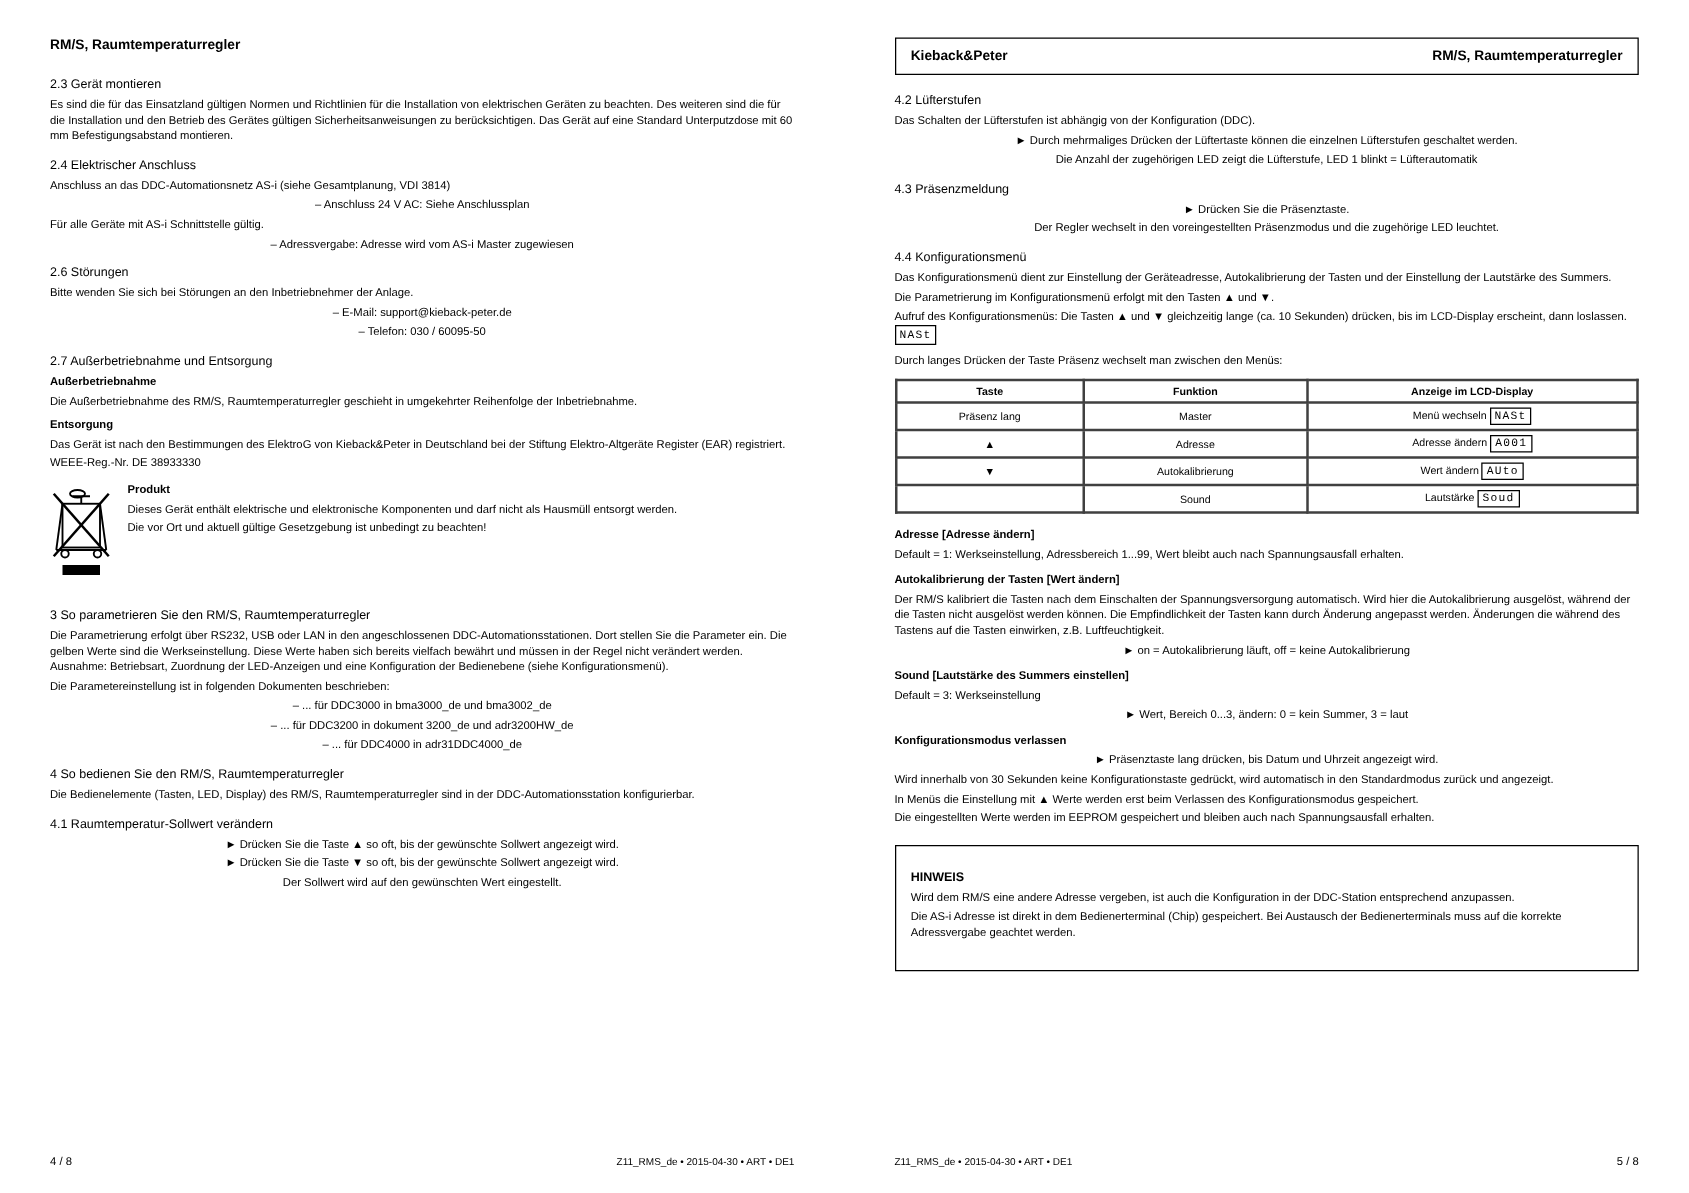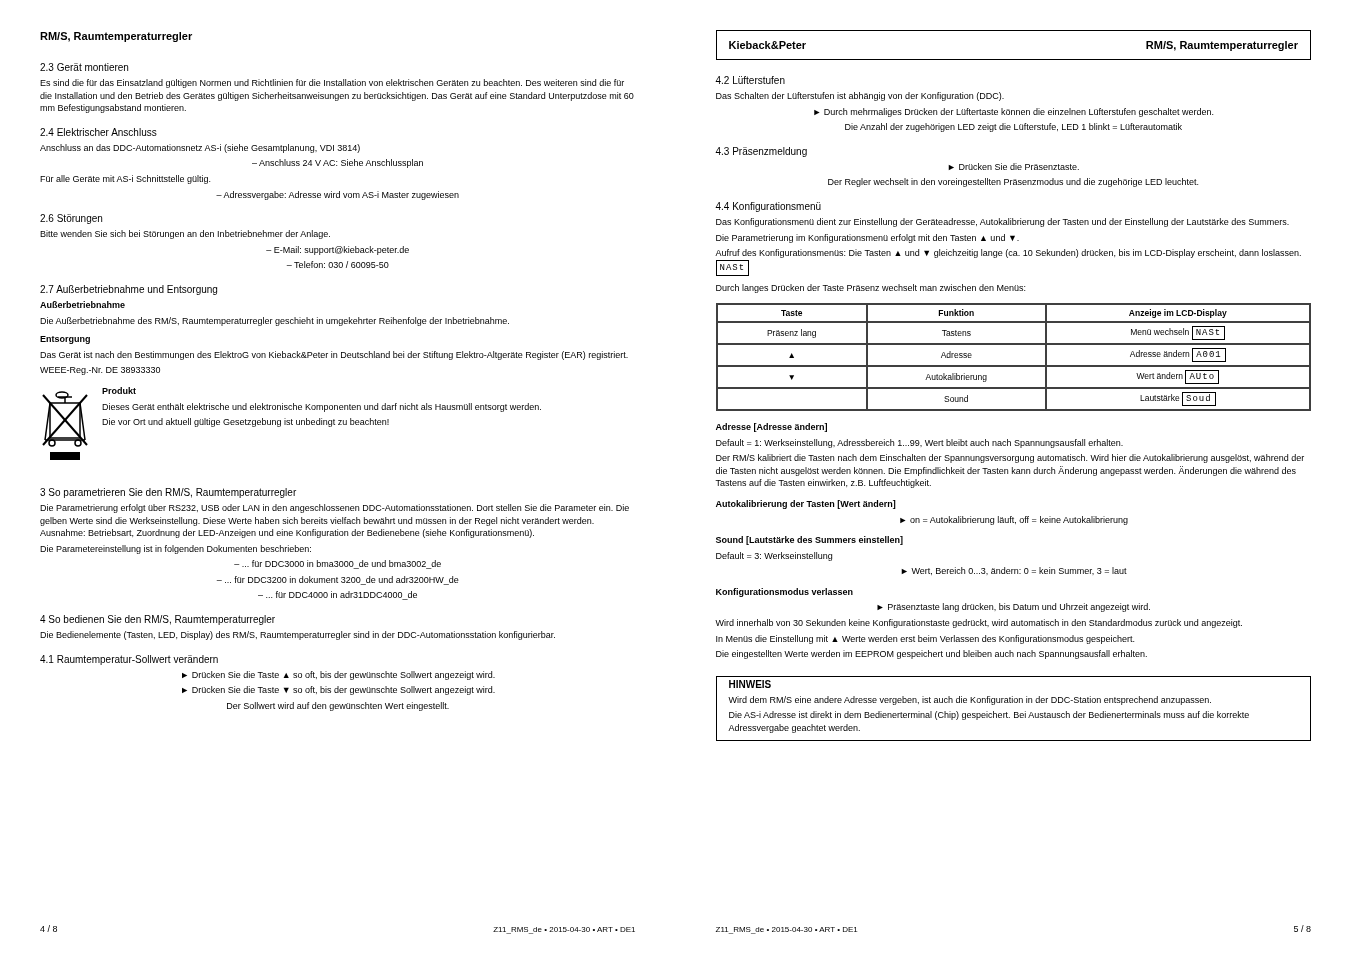--- a/index.html
+++ b/index.html
@@ -56,21 +56,21 @@
     .weee-icon {
       width: 50px;
       flex-shrink: 0;
     }
     .weee-svg {
       width: 50px;
       height: 80px;
     }
     .note-box {
       border: 1px solid #000;
-      padding: 2px 12px;
+      padding: 20px 12px;
       margin-top: 15px;
       margin-bottom: 10px;
     }
     .note-title {
       font-weight: bold;
       font-size: 10px;
       margin-bottom: 4px;
     }
     .menu-table {
       border-collapse: collapse;
@@ -224,21 +224,21 @@
     <thead>
       <tr>
         <th>Taste</th>
         <th>Funktion</th>
         <th>Anzeige im LCD-Display</th>
       </tr>
     </thead>
     <tbody>
       <tr>
         <td>Präsenz lang</td>
-        <td>Tastens</td>
+        <td>Master</td>
         <td><span>Menü wechseln </span><span class="segment-display">NASt</span></td>
       </tr>
       <tr>
         <td>▲</td>
         <td>Adresse</td>
         <td><span>Adresse ändern </span><span class="segment-display">A001</span></td>
       </tr>
       <tr>
         <td>▼</td>
         <td>Autokalibrierung</td>
@@ -248,22 +248,22 @@
         <td></td>
         <td>Sound</td>
         <td><span>Lautstärke </span><span class="segment-display">Soud</span></td>
       </tr>
     </tbody>
   </table>
 
   <div class="body-text" style="font-weight:bold;margin-top:10px">Adresse [Adresse ändern]</div>
   <div class="body-text">Default = 1: Werkseinstellung, Adressbereich 1...99, Wert bleibt auch nach Spannungsausfall erhalten.</div>
 
+  <div class="body-text" style="font-weight:bold;margin-top:8px">Autokalibrierung der Tasten [Wert ändern]</div>
   <div class="body-text">Der RM/S kalibriert die Tasten nach dem Einschalten der Spannungsversorgung automatisch. Wird hier die Autokalibrierung ausgelöst, während der die Tasten nicht ausgelöst werden können. Die Empfindlichkeit der Tasten kann durch Änderung angepasst werden. Änderungen die während des Tastens auf die Tasten einwirken, z.B. Luftfeuchtigkeit.</div>
-  <div class="body-text" style="font-weight:bold;margin-top:8px">Autokalibrierung der Tasten [Wert ändern]</div>
   <div class="body-text bullet-line">► on = Autokalibrierung läuft, off = keine Autokalibrierung</div>
 
   <div class="body-text" style="font-weight:bold;margin-top:8px">Sound [Lautstärke des Summers einstellen]</div>
   <div class="body-text">Default = 3: Werkseinstellung</div>
   <div class="body-text bullet-line">► Wert, Bereich 0...3, ändern: 0 = kein Summer, 3 = laut</div>
 
   <div class="body-text" style="font-weight:bold;margin-top:8px">Konfigurationsmodus verlassen</div>
   <div class="body-text bullet-line">► Präsenztaste lang drücken, bis Datum und Uhrzeit angezeigt wird.</div>
   <div class="body-text">Wird innerhalb von 30 Sekunden keine Konfigurationstaste gedrückt, wird automatisch in den Standardmodus zurück und angezeigt.</div>
   <div class="body-text">In Menüs die Einstellung mit ▲ Werte werden erst beim Verlassen des Konfigurationsmodus gespeichert.</div>

